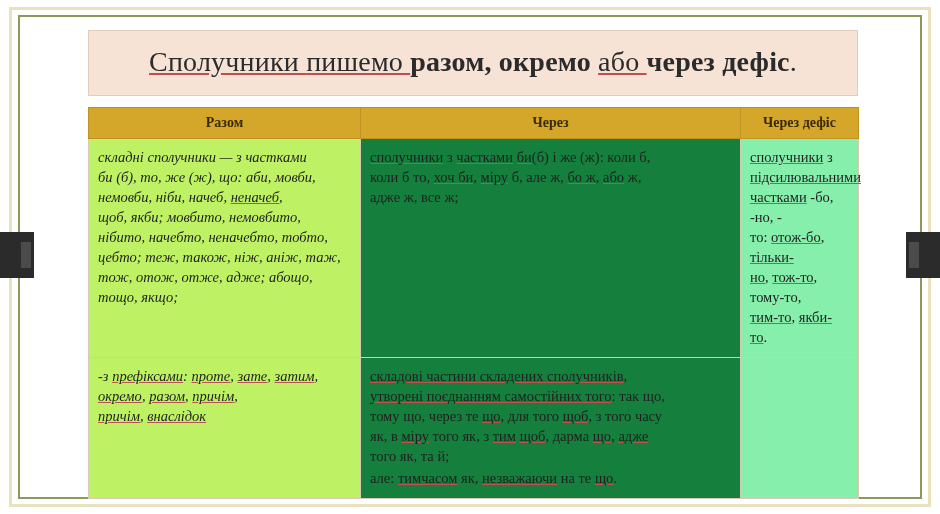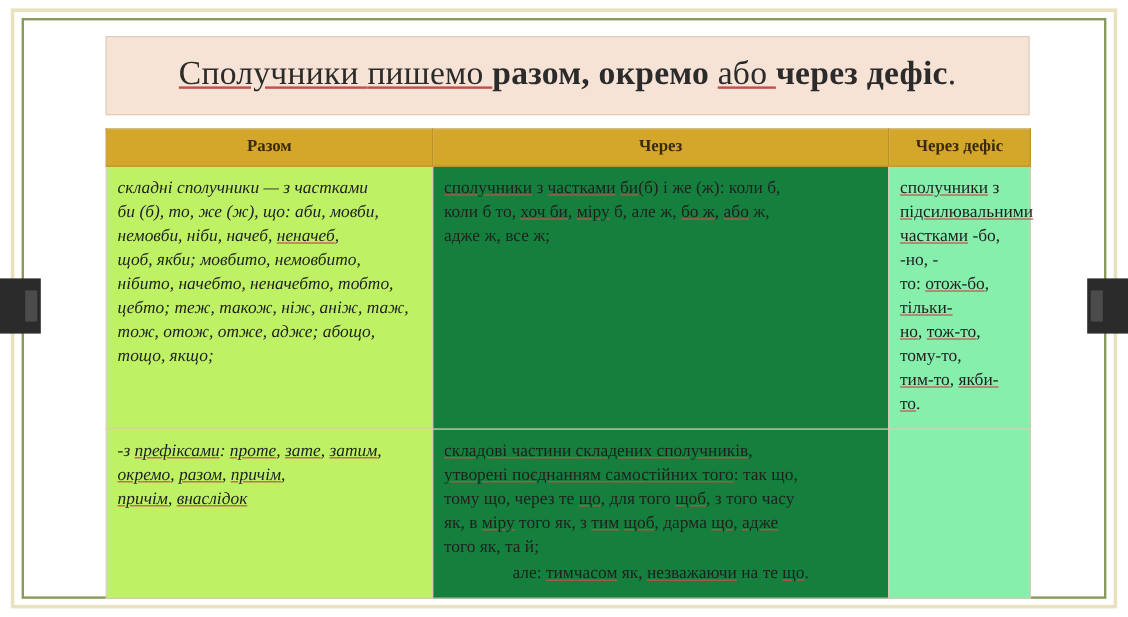--- a/index.html
+++ b/index.html
@@ -120,21 +120,21 @@
   .col2 { width: 380px; }
   .col3 { width: 118px; }
 
   
   .m {
     text-decoration: underline;
     text-decoration-color: #c0504d;
     text-underline-offset: 1px;
   }
   p.cell-p { margin: 0 0 0 0; }
-  p.cell-p + p.cell-p { margin-top: 2px; text-align: center; }
+  p.cell-p + p.cell-p { margin-top: 2px; }
 </style>
 </head>
 <body>
 
 <div class="slide">
 
   <div class="frame-outer"></div>
   <div class="frame-inner"></div>
 
   <div class="clamp left"></div>

